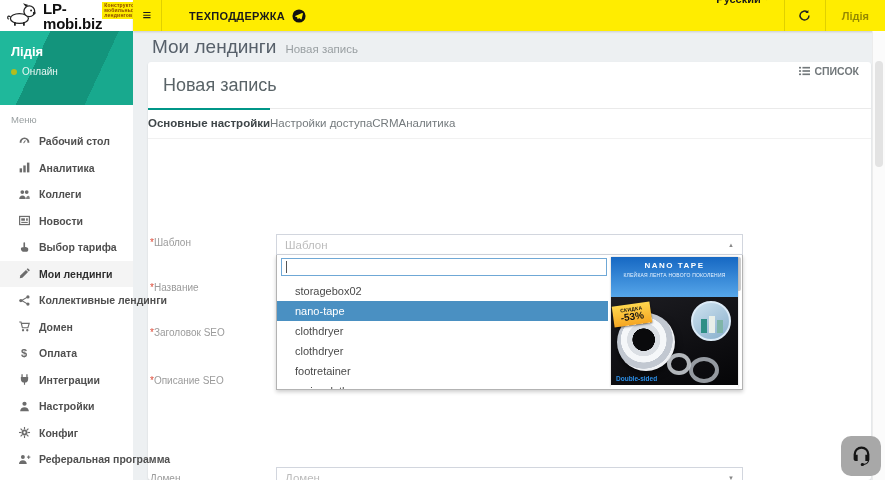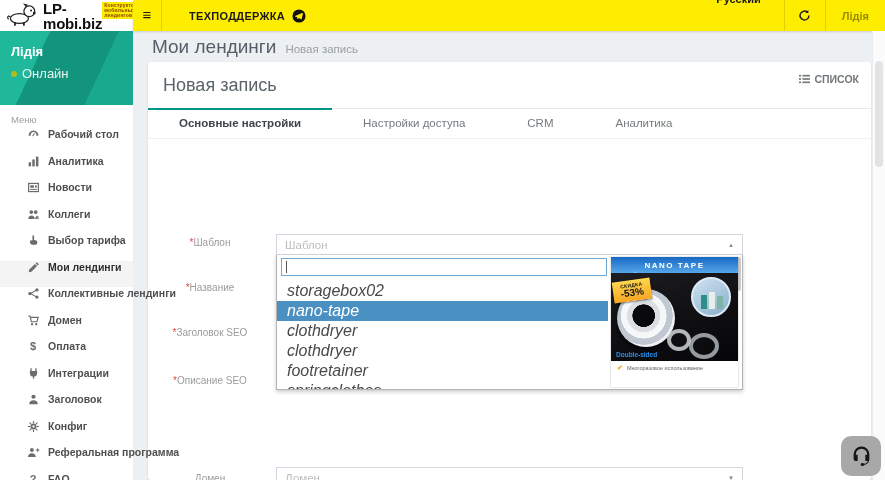--- a/index.html
+++ b/index.html
@@ -27,73 +27,73 @@
     font-size:11px; font-weight:bold; color:#1a1a1a; cursor:pointer; }
   .tb-caret { font-size:8px; color:#1a1a1a; }
   .tb-refresh { width:42px; height:31px; display:flex; align-items:center; justify-content:center;
     border-left:1px solid rgba(0,0,0,.12); border-right:1px solid rgba(0,0,0,.12); cursor:pointer; }
   .tb-user { padding:0 16px; font-size:11px; font-weight:bold; color:rgba(0,0,0,.42); cursor:pointer; }
   
   .sidebar { position:absolute; left:0; top:31px; width:133px; bottom:0; background:#fff; z-index:5; }
   .profile { height:74px; padding:13px 0 0 11px;
     background:linear-gradient(115deg,#1fb89b 0%,#1fb89b 30%,#13947c 30%,#13947c 71%,#18a98e 71%); }
   .profile-name { color:#fff; font-size:13px; font-weight:bold; margin-bottom:7px; }
-  .profile-status { display:flex; align-items:center; gap:5px; font-size:13px; color:#e9f6f2; }
+  .profile-status { display:flex; align-items:center; gap:5px; font-size:10px; color:#e9f6f2; }
   .dot { width:6px; height:6px; border-radius:50%; background:#b2bc1e; }
   .menu-label { font-size:9.5px; color:#9aa0a2; padding:9px 0 3px 11px; }
-  .mi { display:flex; align-items:flex-start; gap:8px; height:26.5px; padding-left:26px;
+  .mi { display:flex; align-items:center; gap:8px; height:26.5px; padding-left:17px;
     font-size:10.5px; font-weight:bold; color:#4f4f4f; cursor:pointer; }
   .mi.active { background:#f4f4f4; color:#2f2f2f; }
   .mi-ic { width:14px; display:flex; justify-content:center; align-items:center; color:#6c6c6c;
     font-size:11px; font-weight:bold; flex:none; }
   .mi-ic svg { display:block; }
   .mi-label { white-space:nowrap; }
   
   .breadcrumb { position:absolute; left:133px; top:31px; right:13px; height:31px;
     display:flex; align-items:center; gap:9px; padding-left:19px; }
   .bc-title { font-size:19px; color:#57606a; }
   .bc-sub { font-size:11.5px; color:#9aa0a3; position:relative; top:2px; }
   
   .pg-scroll { position:absolute; right:0; top:31px; width:13px; bottom:0; background:#fbfbfb;
     border-left:1px solid #ececec; z-index:7; }
   .pg-thumb { position:absolute; left:2px; right:2px; top:30px; height:106px; background:#e3e3e3; border-radius:4px; }
   
   .card { position:absolute; left:148px; top:62px; width:723px; height:418px; background:#fff;
     border-radius:3px; box-shadow:0 1px 2px rgba(0,0,0,.13); }
   .card-title { padding:13px 15px 12px; font-size:18px; color:#5a6468; }
-  .list-btn { position:absolute; top:11px; right:12px; display:flex; align-items:center; gap:4px;
+  .list-btn { position:absolute; top:3px; right:12px; display:flex; align-items:center; gap:4px;
     font-size:10.5px; font-weight:bold; color:#72787b; cursor:pointer; }
   .tabs { display:flex; border-top:1px solid #eaeaea; border-bottom:1px solid #f1f1f1; }
-  .tab { padding:7px 31px 9px; font-size:11.5px; color:#747a7d; border-top:2px solid transparent;
+  .tab { padding:7px 0 9px; font-size:11.5px; color:#747a7d; border-top:2px solid transparent;
     margin-top:-1px; cursor:pointer; }
   .tab.active { border-top-color:#009688; color:#3e4548; font-weight:bold; }
   
   .form { position:relative; }
-  .flabel { position:absolute; left:2px; width:120px; text-align:center; font-size:10px; color:#9b9b9b; }
+  .flabel { position:absolute; left:2px; width:120px; text-align:left; font-size:10px; color:#9b9b9b; }
   .req { color:#dd4b39; }
   .sel { position:absolute; left:128px; width:467px; border:1px solid #d2d6de; background:#fff;
     display:flex; align-items:center; padding:0 8px; cursor:pointer; }
   .sel-ph { font-size:11.5px; color:#bcbcbc; }
   .sel-caret { margin-left:auto; font-size:6px; color:#888; }
   .sel-template { top:95px; height:21px; }
   .sel-domain { top:328px; height:22px; }
   
   .dd-panel { position:absolute; left:128px; top:116px; width:467px; height:135px; background:#fff;
     border:1px solid #b3b3b3; border-top:none; box-shadow:0 2px 4px rgba(0,0,0,.2); overflow:hidden; z-index:10; }
   .dd-search { position:absolute; left:4px; top:3px; width:326px; height:18px; border:1px solid #6fa8d6;
     background:#fff; font-size:11px; padding:0 4px; outline:none; font-family:"Liberation Sans",sans-serif; }
   .dd-cursor { position:absolute; left:9px; top:6px; width:1px; height:12px; background:#555; }
   .dd-options { position:absolute; left:0; top:26px; width:331px; }
-  .dd-opt { height:20px; line-height:20px; padding-left:10px; font-size:16px; color:#4a4a4a; cursor:pointer;
-    white-space:nowrap;font-style:italic; }
+  .dd-opt { height:20px; line-height:20px; padding-left:18px; font-size:11px; color:#4a4a4a; cursor:pointer;
+    white-space:nowrap; }
   .dd-opt.selected { background:#4a90c2; color:#fff; }
   .dd-scroll { position:absolute; right:1px; top:2px; width:4px; height:34px; background:#cccccc; border-radius:2px; }
   
   .preview { position:absolute; left:334px; top:2px; width:127px; height:130px; box-shadow:0 0 2px rgba(0,0,0,.25); }
-  .ad-header { height:16px; background:linear-gradient(180deg,#1668c3,#56a6e9); text-align:center; padding-top:4px; }
+  .ad-header { height:40px; background:linear-gradient(180deg,#1668c3,#56a6e9); text-align:center; padding-top:4px; }
   .ad-title { color:#fff; font-size:8px; font-weight:bold; letter-spacing:1.5px; }
   .ad-sub { color:#e8f3ff; font-size:5px; margin-top:2px; letter-spacing:.2px; }
   .ad-body { position:relative; height:88px; background:linear-gradient(160deg,#1d1d22,#050507); overflow:hidden; }
   .ad-badge { position:absolute; left:2px; top:7px; width:38px; padding:2px 0 3px; text-align:center;
     background:linear-gradient(180deg,#ffd74e,#f5a623); color:#131313; transform:rotate(-8deg);
     box-shadow:0 1px 2px rgba(0,0,0,.5); }
   .badge-l { font-size:5px; font-weight:bold; letter-spacing:.3px; }
   .badge-v { font-size:10px; font-weight:bold; line-height:1; }
   .ad-inset { position:absolute; right:7px; top:4px; width:40px; height:40px; border-radius:50%;
     border:2px solid #dcebf7; background:linear-gradient(145deg,#cfe3f0,#87aecb); overflow:hidden; }
@@ -188,43 +188,43 @@
         <svg width="13" height="13" viewBox="0 0 16 16" fill="currentColor">
           <rect x="2" y="9" width="3" height="5"></rect>
           <rect x="6.5" y="5.5" width="3" height="8.5"></rect>
           <rect x="11" y="2" width="3" height="12"></rect>
         </svg>
       </span>
     <span class="mi-label">Аналитика</span>
   </div>
   <div class="mi">
     <span class="mi-ic">
+        <svg width="13" height="13" viewBox="0 0 16 16" fill="currentColor">
+          <circle cx="5.3" cy="5" r="2.3"></circle>
+          <circle cx="10.7" cy="5" r="2.3"></circle>
+          <path d="M1.5 13.5 c0-2.6 1.8-4.3 4-4.3 s4 1.7 4 4.3 Z"></path>
+          <path d="M9.8 13.5 c.2-2.4 1.8-3.9 3-3.9 1 0 1.7 1.5 1.7 3.9 Z" opacity=".85"></path>
+        </svg>
+      </span>
+    <span class="mi-label">Коллеги</span>
+  </div>
+  <div class="mi">
+    <span class="mi-ic">
         <svg width="13" height="13" viewBox="0 0 16 16">
           <rect x="2" y="3" width="12" height="10" fill="none" stroke="currentColor" stroke-width="1.5"></rect>
           <rect x="4" y="5.3" width="4.5" height="3" fill="currentColor"></rect>
           <rect x="10" y="5.3" width="2" height="3" fill="currentColor"></rect>
           <rect x="4" y="9.7" width="8" height="1.3" fill="currentColor"></rect>
         </svg>
       </span>
     <span class="mi-label">Новости</span>
   </div>
   <div class="mi">
     <span class="mi-ic">
         <svg width="13" height="13" viewBox="0 0 16 16" fill="currentColor">
-          <circle cx="5.3" cy="5" r="2.3"></circle>
-          <circle cx="10.7" cy="5" r="2.3"></circle>
-          <path d="M1.5 13.5 c0-2.6 1.8-4.3 4-4.3 s4 1.7 4 4.3 Z"></path>
-          <path d="M9.8 13.5 c.2-2.4 1.8-3.9 3-3.9 1 0 1.7 1.5 1.7 3.9 Z" opacity=".85"></path>
-        </svg>
-      </span>
-    <span class="mi-label">Коллеги</span>
-  </div>
-  <div class="mi">
-    <span class="mi-ic">
-        <svg width="13" height="13" viewBox="0 0 16 16" fill="currentColor">
           <rect x="6.7" y="1.5" width="2" height="6.5" rx="1"></rect>
           <path d="M3.8 8.2 c2.6-1.1 6.8-1 8.3 .3 1 .9 .6 4.6-1.1 4.6 H7 c-2.2 0-4.1-2.3-3.2-4.9 z"></path>
         </svg>
       </span>
     <span class="mi-label">Выбор тарифа</span>
   </div>
   <div class="mi active">
     <span class="mi-ic">
         <svg width="13" height="13" viewBox="0 0 16 16" fill="currentColor">
           <path d="M2.8 10.6 L9.8 3.6 L12.4 6.2 L5.4 13.2 L2.2 13.9 Z"></path>
@@ -268,21 +268,21 @@
       </span>
     <span class="mi-label">Интеграции</span>
   </div>
   <div class="mi">
     <span class="mi-ic">
         <svg width="13" height="13" viewBox="0 0 16 16" fill="currentColor">
           <circle cx="8" cy="4.6" r="2.6"></circle>
           <path d="M2.6 13.8 c0-3 2.4-5 5.4-5 s5.4 2 5.4 5 Z"></path>
         </svg>
       </span>
-    <span class="mi-label">Заголовок</span>
+    <span class="mi-label">Настройки</span>
   </div>
   <div class="mi">
     <span class="mi-ic">
         <svg width="13" height="13" viewBox="0 0 16 16" fill="currentColor">
           <g>
             <rect x="7.3" y="1.2" width="1.4" height="3"></rect>
             <rect x="7.3" y="11.8" width="1.4" height="3"></rect>
             <rect x="1.2" y="7.3" width="3" height="1.4"></rect>
             <rect x="11.8" y="7.3" width="3" height="1.4"></rect>
             <rect x="7.3" y="1.2" width="1.4" height="3" transform="rotate(45 8 8)"></rect>

